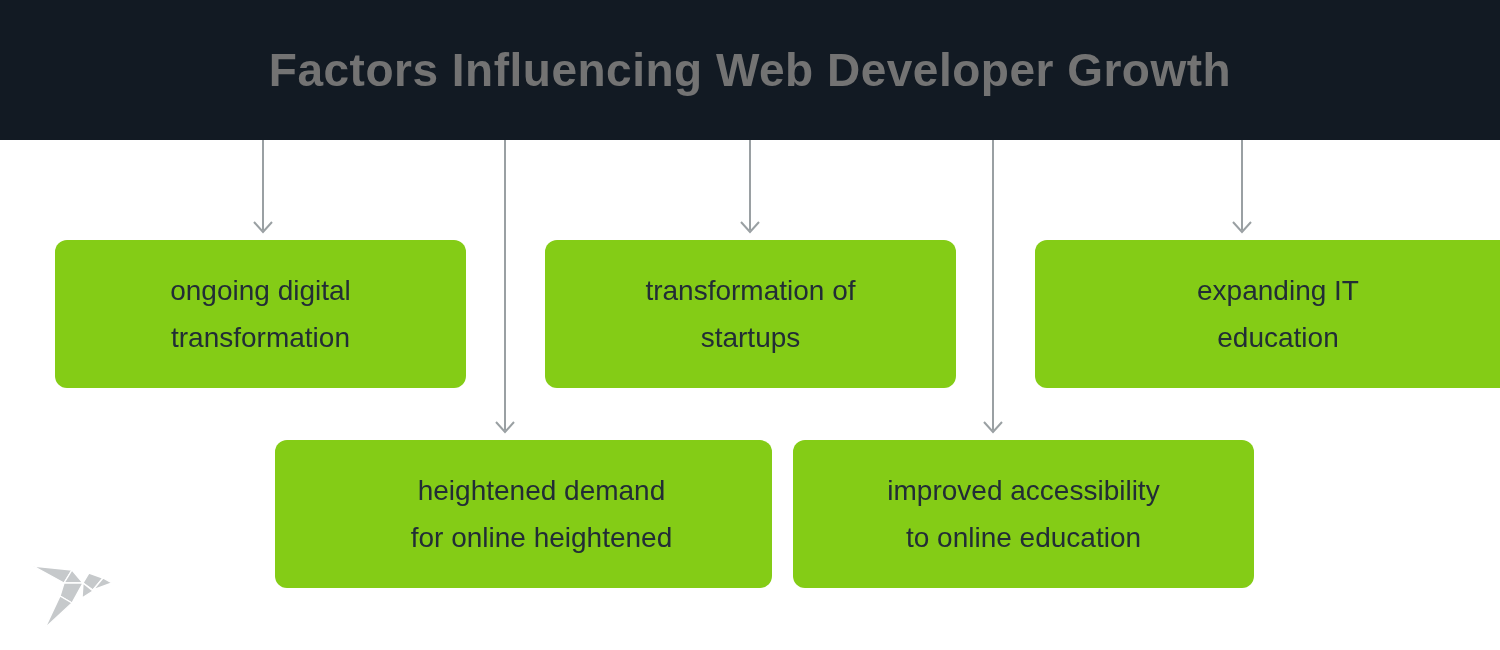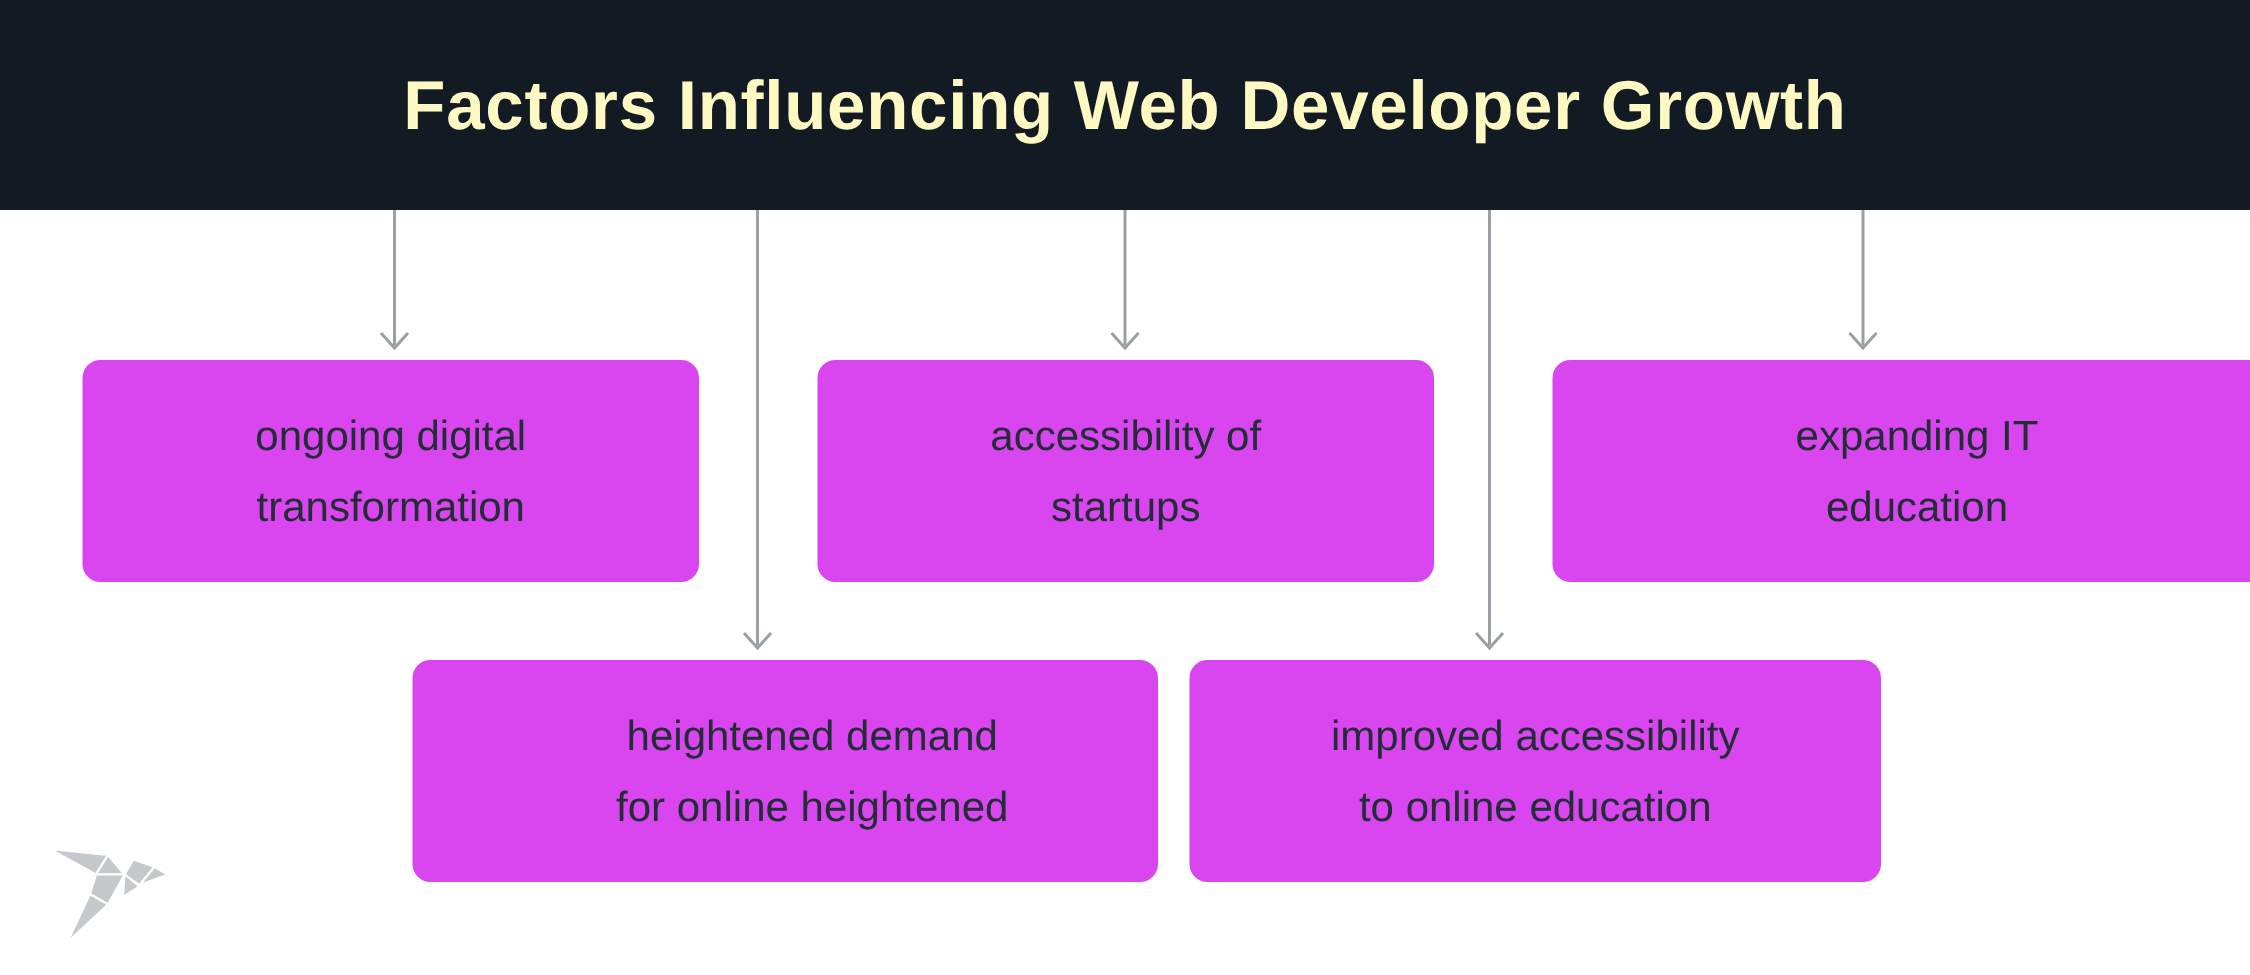--- a/index.html
+++ b/index.html
@@ -22,21 +22,21 @@
     top: 0; left: 0;
     width: 1500px;
     height: 140px;
     background: #121a23;
     display: flex;
     align-items: center;
     justify-content: center;
   }
   .page-title {
     margin: 0;
-    color: #fef9c3;
+    color: #737373;
     font-size: 46px;
     font-weight: 800;
     letter-spacing: 0.5px;
     white-space: nowrap;
   }
 
   
   .arrow {
     position: absolute;
     top: 140px;
@@ -49,21 +49,21 @@
   .arrow-1 { left: 251px; }
   .arrow-2 { left: 493px; }
   .arrow-3 { left: 738px; }
   .arrow-4 { left: 981px; }
   .arrow-5 { left: 1230px; }
 
   
   .card {
     position: absolute;
     height: 148px;
-    background: #d946ef;
+    background: #84cc16;
     border-radius: 12px;
     display: flex;
     flex-direction: column;
     align-items: center;
     justify-content: center;
     text-align: center;
     color: #222d36;
     font-size: 28px;
     line-height: 47px;
   }
@@ -117,21 +117,21 @@
   <svg class="arrow arrow-5" width="24" height="94">
     <line x1="12" y1="0" x2="12" y2="90"></line>
     <polyline points="3,82 12,92 21,82"></polyline>
   </svg>
 
   <div class="card card-1">
     <span class="card-line">ongoing digital</span>
     <span class="card-line">transformation</span>
   </div>
   <div class="card card-2">
-    <span class="card-line">accessibility of</span>
+    <span class="card-line">transformation of</span>
     <span class="card-line">startups</span>
   </div>
   <div class="card card-3">
     <span class="card-line">expanding IT</span>
     <span class="card-line">education</span>
   </div>
 
   <div class="card card-4">
     <span class="card-line">heightened demand</span>
     <span class="card-line">for online heightened</span>

